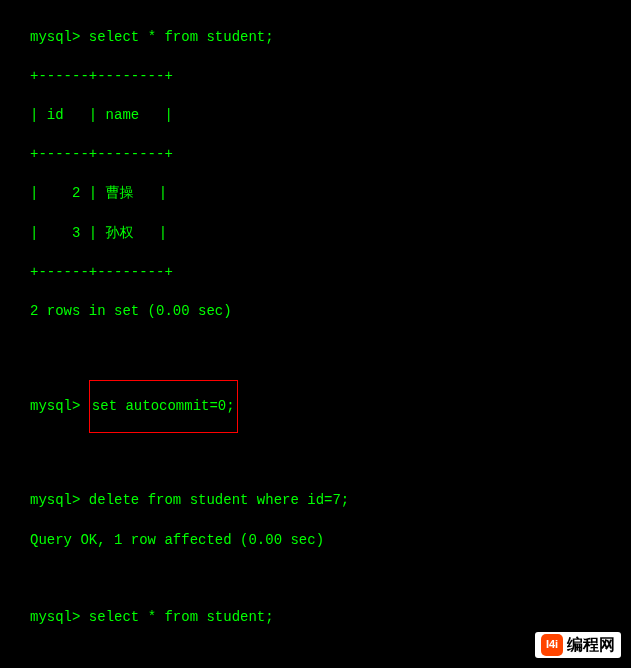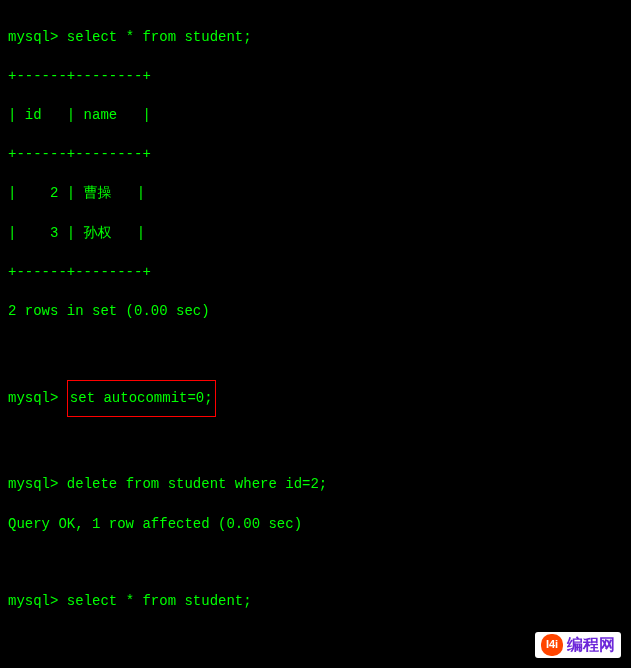--- a/index.html
+++ b/index.html
@@ -17,73 +17,74 @@
       height: 668px;
       position: relative;
       line-height: 1.4;
     }
     .terminal {
       white-space: pre;
     }
     .line {
       display: block;
       min-height: 19px;
+      margin-left: 22px;
     }
     .highlight-box {
       border: 1px solid #ff0000;
-      padding: 8px 2px;
+      padding: 16px 2px;
       display: inline-block;
     }
     .watermark {
       position: absolute;
       bottom: 10px;
       right: 10px;
       display: flex;
       align-items: center;
       gap: 4px;
       background: #fff;
       padding: 2px 6px;
       border-radius: 3px;
     }
     .watermark-icon {
       width: 22px;
       height: 22px;
       background: #ff4500;
-      border-radius: 10px;
+      border-radius: 5px;
       display: flex;
       align-items: center;
       justify-content: center;
       color: #fff;
       font-weight: bold;
       font-size: 11px;
       font-family: sans-serif;
     }
     .watermark-text {
-      color: #6d28d9;
+      color: #000000;
       font-family: 'Microsoft YaHei', sans-serif;
       font-size: 16px;
       font-weight: bold;
     }
   </style>
 </head>
 <body>
 
 <div class="terminal">
 <span class="line"><span>mysql&gt;</span> <span>select * from student;</span></span>
 <span class="line">+------+--------+</span>
 <span class="line">| id   | name   |</span>
 <span class="line">+------+--------+</span>
 <span class="line">|    2 | 曹操   |</span>
 <span class="line">|    3 | 孙权   |</span>
 <span class="line">+------+--------+</span>
 <span class="line">2 rows in set (0.00 sec)</span>
 <span class="line"></span>
 <span class="line"><span>mysql&gt;</span> <span class="highlight-box"><span>set autocommit=0;</span></span></span>
 <span class="line"></span>
-<span class="line"><span>mysql&gt;</span> <span>delete from student where id=2;</span></span>
+<span class="line"><span>mysql&gt;</span> <span>delete from student where id=7;</span></span>
 <span class="line">Query OK, 1 row affected (0.00 sec)</span>
 <span class="line"></span>
 <span class="line"><span>mysql&gt;</span> <span>select * from student;</span></span>
 
 
 
 
 
 
 

